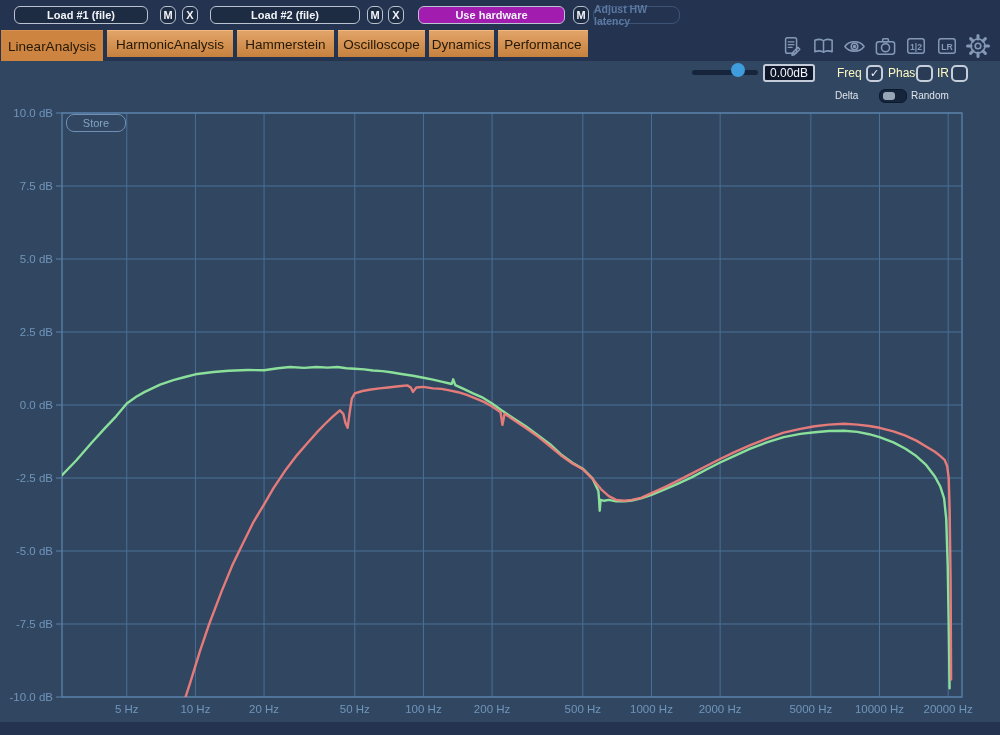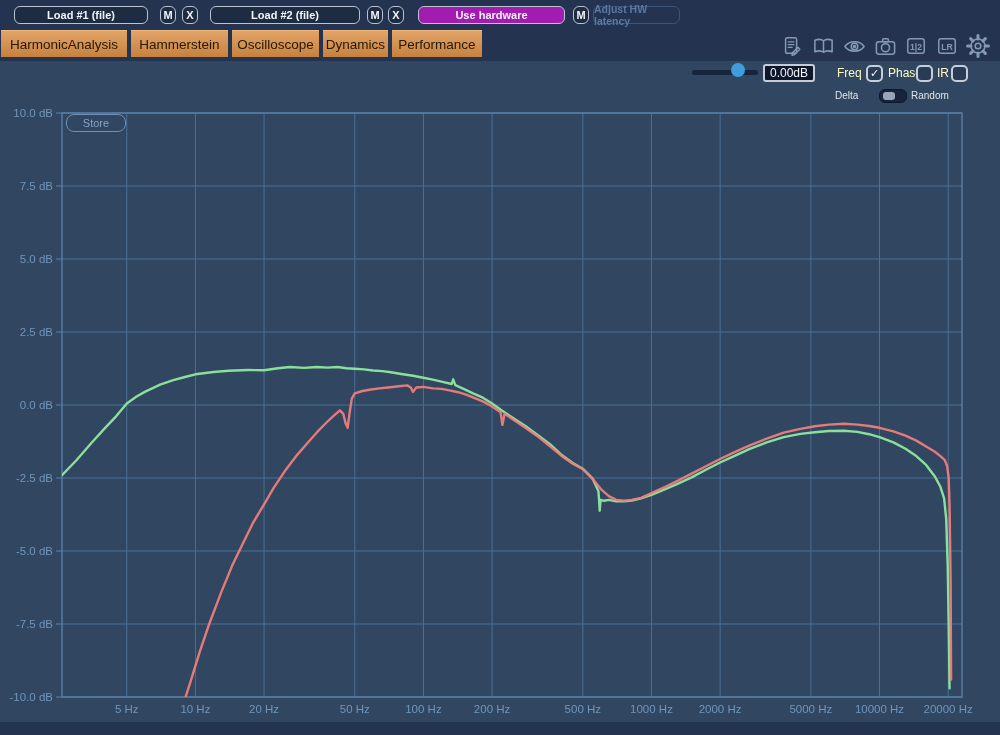--- a/index.html
+++ b/index.html
@@ -5,21 +5,21 @@
   html,body{margin:0;padding:0;}
   body{width:1000px;height:735px;font-family:"Liberation Sans",sans-serif;background:#243450;}
   .app{position:relative;width:1000px;height:735px;background:#243450;overflow:hidden;}
 
   
   .topbar{position:absolute;left:0;top:0;width:1000px;height:30px;background:#243450;}
   .tb-btn{position:absolute;top:6px;height:18px;box-sizing:border-box;border:1.5px solid #b9c3d1;
           border-radius:6px;background:#1d2b43;color:#f2f4f8;font-size:11px;font-weight:bold;
           display:flex;align-items:center;justify-content:center;cursor:default;}
   .tb-btn.green{background:#a21caf;}
-  .tb-btn.ghost{background:transparent;border-color:#3d5478;color:#5b79a2;font-weight:bold;font-size:10.5px;}
+  .tb-btn.ghost{background:transparent;border-color:#3d5478;color:#5b79a2;font-weight:bold;font-size:10.5px;border-radius:8px;}
 
   
   .tabbar{position:absolute;left:0;top:30px;width:1000px;height:31px;background:#243450;}
   .tabs{position:absolute;left:1px;top:0;display:flex;gap:4px;}
   .tab{height:27px;box-sizing:border-box;display:flex;align-items:center;justify-content:center;
        font-size:13.5px;color:#241806;background:linear-gradient(#e2a468,#c6813e);
        border-top:1px solid #eeb87e;cursor:default;}
   .tab.active{height:31px;background:#cd8440;border-top:1px solid #d99251;}
 
   .iconrow{position:absolute;right:10px;top:4px;display:flex;gap:7px;align-items:flex-start;height:24px;}
@@ -60,20 +60,21 @@
     <div class="tb-btn" style="left:210px;width:150px;">Load #2 (file)</div>
     <div class="tb-btn" style="left:367px;width:16px;">M</div>
     <div class="tb-btn" style="left:388px;width:16px;">X</div>
     <div class="tb-btn green" style="left:418px;width:147px;">Use hardware</div>
     <div class="tb-btn" style="left:573px;width:16px;">M</div>
     <div class="tb-btn ghost" style="left:593px;width:87px;">Adjust HW latency</div>
   </div>
 
   <div class="tabbar">
     <div class="tabs">
+      <div class="tab active" style="width:102px;">LinearAnalysis</div>
       <div class="tab" style="width:126px;">HarmonicAnalysis</div>
       <div class="tab" style="width:97px;">Hammerstein</div>
       <div class="tab" style="width:87px;">Oscilloscope</div>
       <div class="tab" style="width:65px;">Dynamics</div>
       <div class="tab" style="width:90px;">Performance</div>
     </div>
     <div class="iconrow">
       <div class="icon">
         <svg width="22" height="22" viewBox="0 0 24 24">
             <rect x="5" y="3" width="12" height="17" rx="2"></rect>

